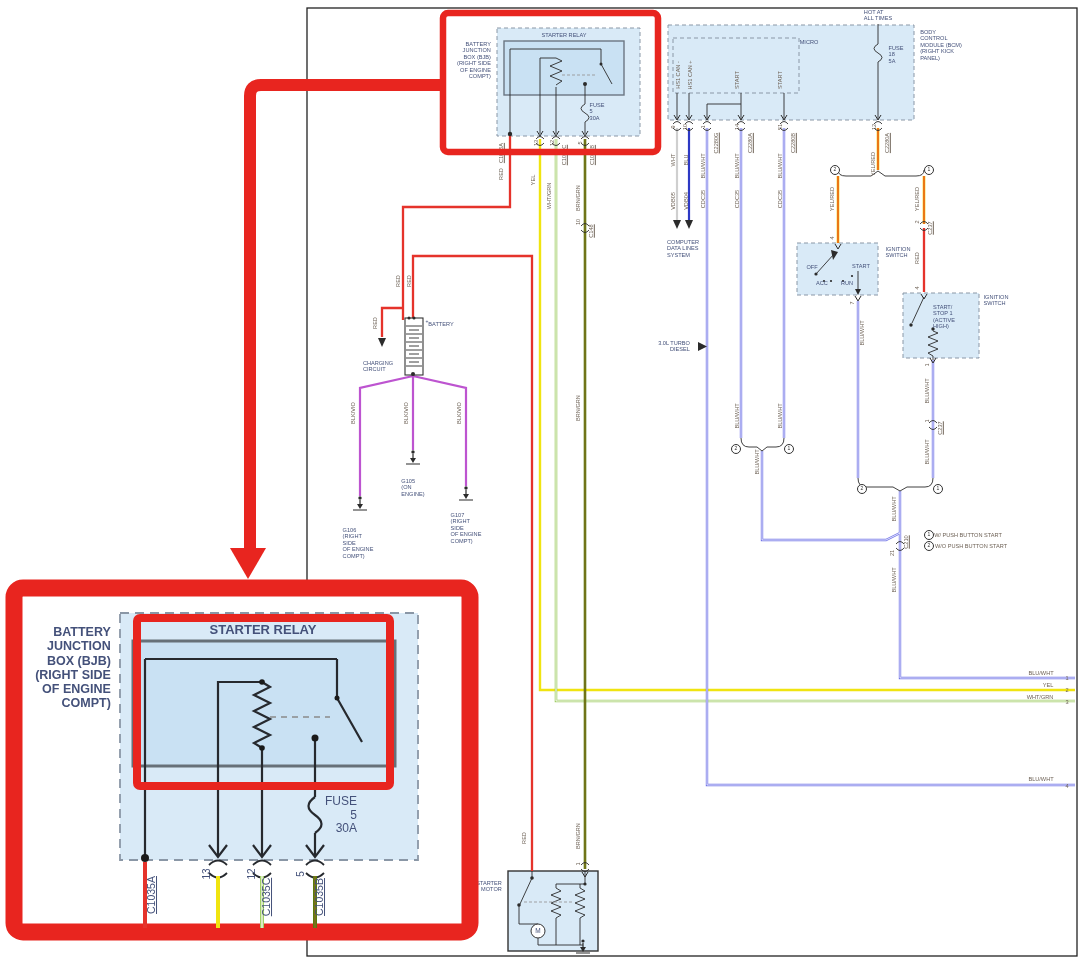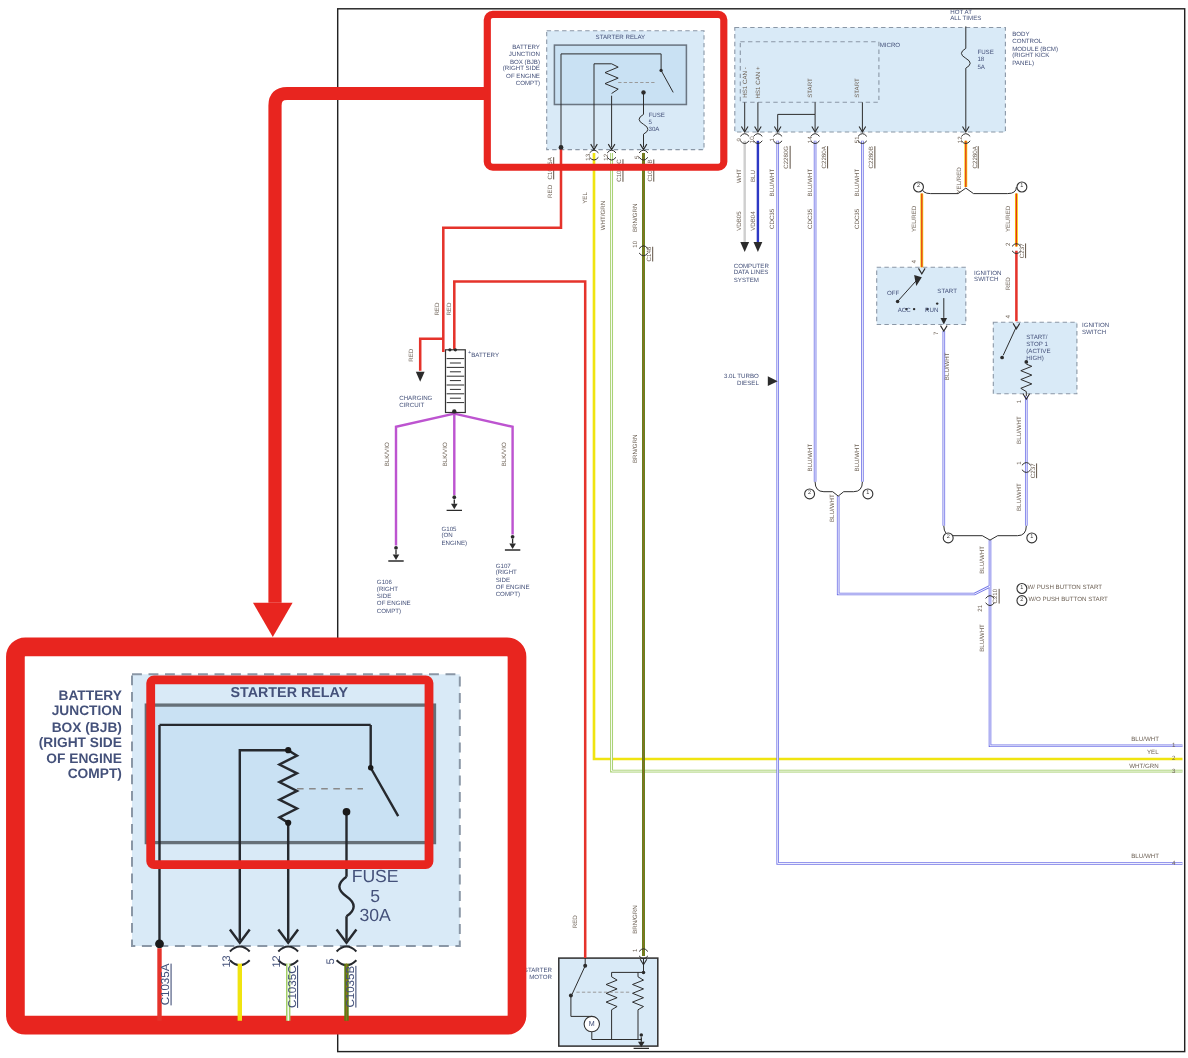--- a/index.html
+++ b/index.html
@@ -330,21 +330,21 @@
   </svg>
 
   <div id="labels-overlay">
       <div class="lbl b" style="left: 73px; top: 668px; font-size: 12.5px; text-align: right;">BATTERY
 JUNCTION
 BOX (BJB)
 (RIGHT SIDE
 OF ENGINE
 COMPT)</div>
       <div class="lbl b" style="left: 263px; top: 630px; font-size: 13px;">STARTER RELAY</div>
-      <div class="lbl" style="left: 341px; top: 816px; font-size: 16px; text-align: center;">FUSE
+      <div class="lbl" style="left: 341px; top: 816px; font-size: 12px; text-align: right;">FUSE
 5
 30A</div>
       <div class="lbl rot und" style="left: 152px; top: 895px; font-size: 10.5px;">C1035A</div>
       <div class="lbl rot" style="left: 207px; top: 874px; font-size: 10px;">13</div>
       <div class="lbl rot" style="left: 252px; top: 874px; font-size: 10px;">12</div>
       <div class="lbl rot und" style="left: 267px; top: 897px; font-size: 10.5px;">C1035C</div>
       <div class="lbl rot" style="left: 301px; top: 874px; font-size: 10px;">5</div>
       <div class="lbl rot und" style="left: 320px; top: 897px; font-size: 10.5px;">C1035B</div>
     </div>
 </div>

